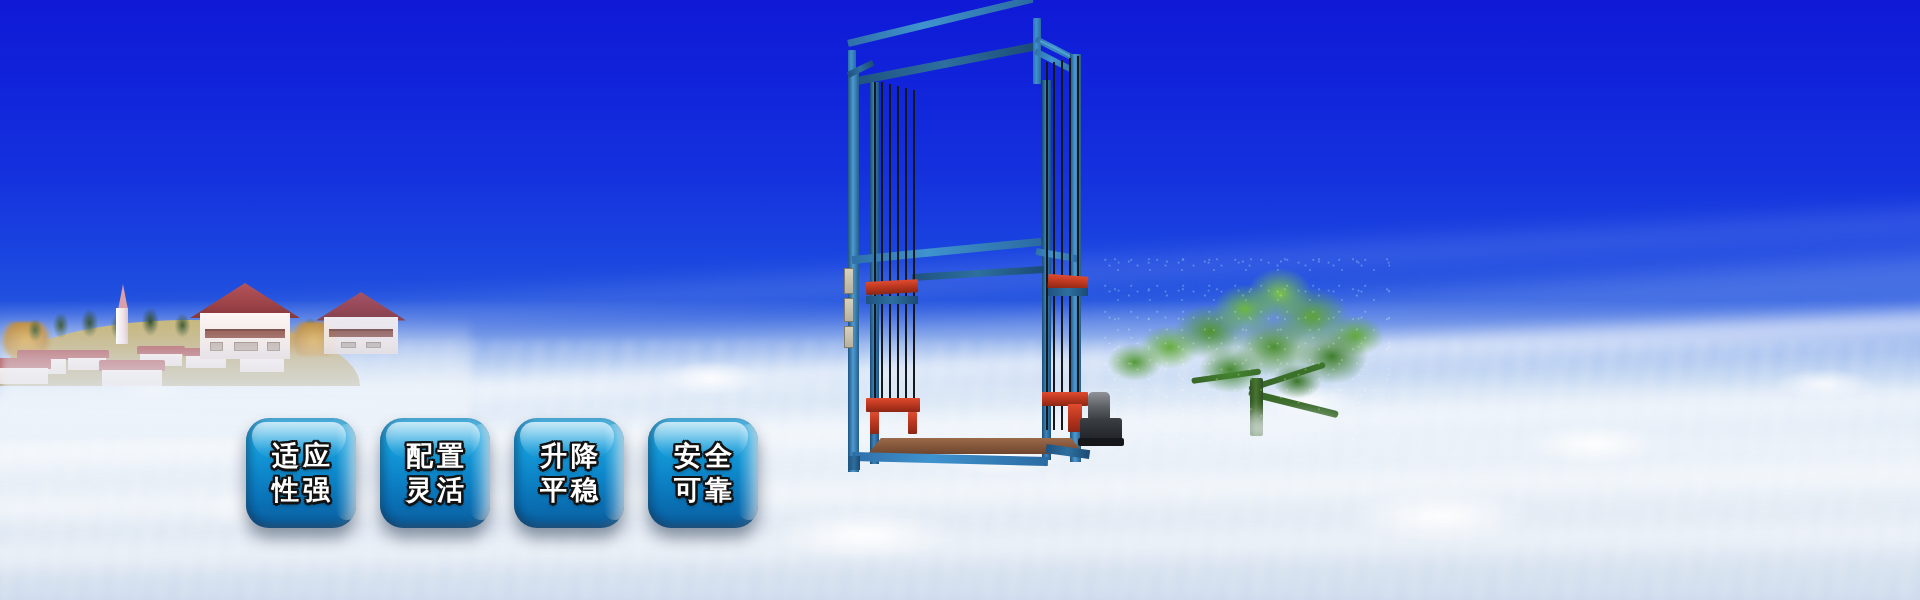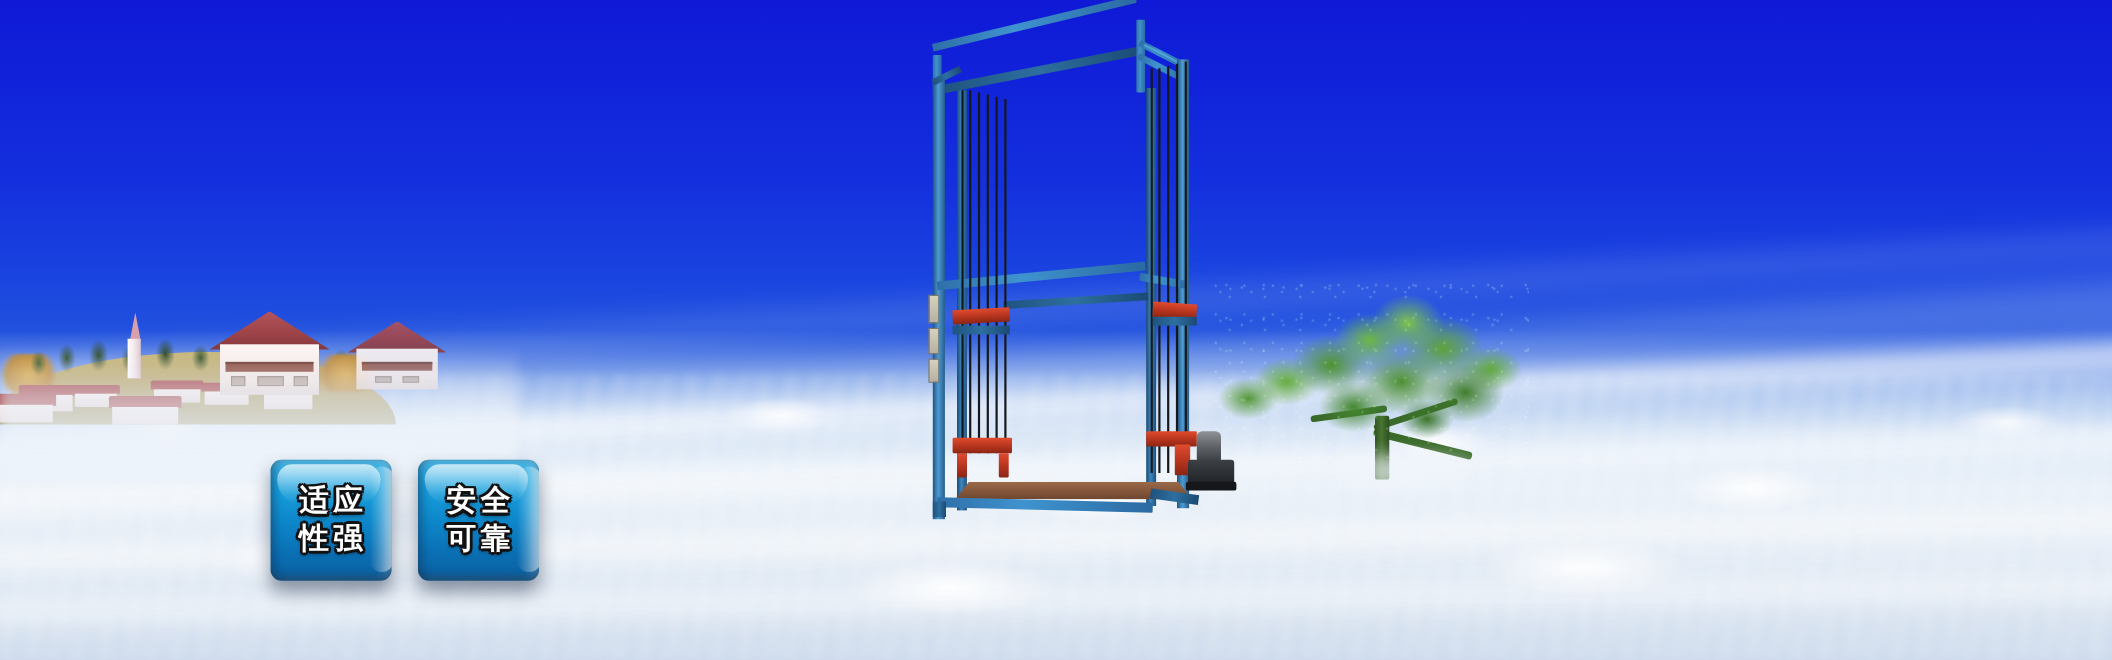--- a/index.html
+++ b/index.html
@@ -238,21 +238,21 @@
     text-shadow:
       -1px -1px 0 #111, 1px -1px 0 #111, -1px 1px 0 #111, 1px 1px 0 #111,
       0 -1.5px 0 #111, 0 1.5px 0 #111, -1.5px 0 0 #111, 1.5px 0 0 #111;
     letter-spacing:.5px;
   }
 
   
   .features{ position:absolute; left:246px; top:418px; display:flex; gap:24px; }
   .feat{
     position:relative; width:110px; height:110px;
-    border-radius:10px;
+    border-radius:23px;
     background:
       linear-gradient(180deg,
         #3fb6e8 0%,
         #17a0dd 22%,
         #0d86c9 52%,
         #0a6fb3 78%,
         #0b5e9e 100%);
     box-shadow:
       0 10px 16px rgba(0,20,45,.42),
       inset 0 -4px 8px rgba(0,30,60,.45),
@@ -429,18 +429,26 @@
   </div>
 
 
 
   <div class="features">
     <div class="feat">
       <div class="line">适应</div>
       <div class="line">性强</div>
     </div>
     <div class="feat">
+      <div class="line">配置</div>
+      <div class="line">灵活</div>
+    </div>
+    <div class="feat">
+      <div class="line">升降</div>
+      <div class="line">平稳</div>
+    </div>
+    <div class="feat">
       <div class="line">安全</div>
       <div class="line">可靠</div>
     </div>
   </div>
 
 </div>
 
 </body></html>

